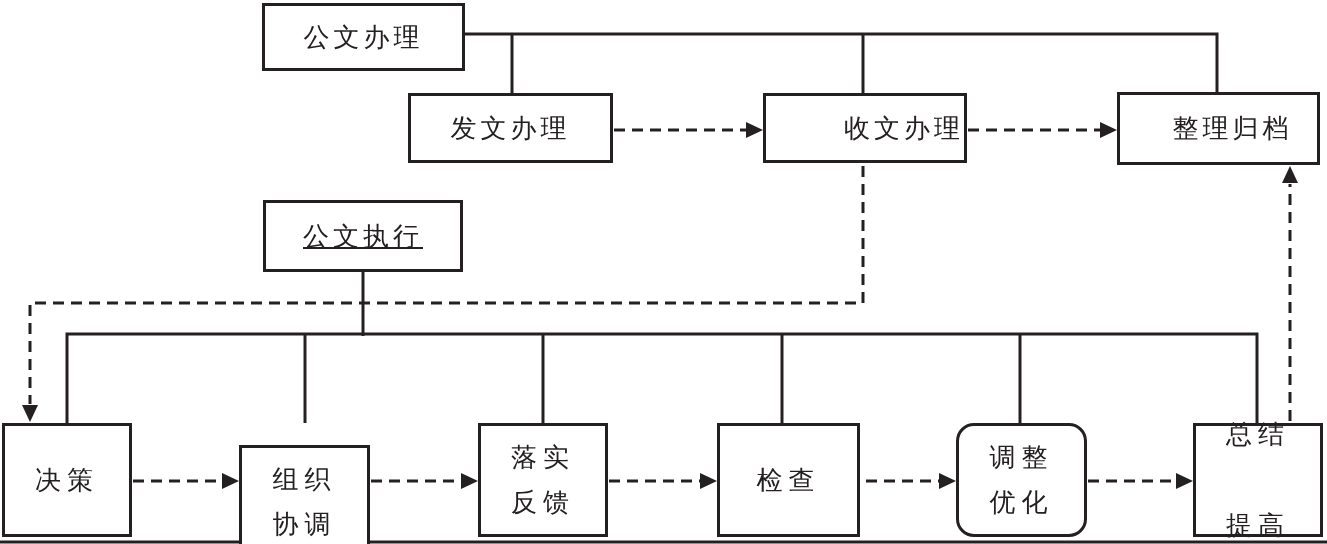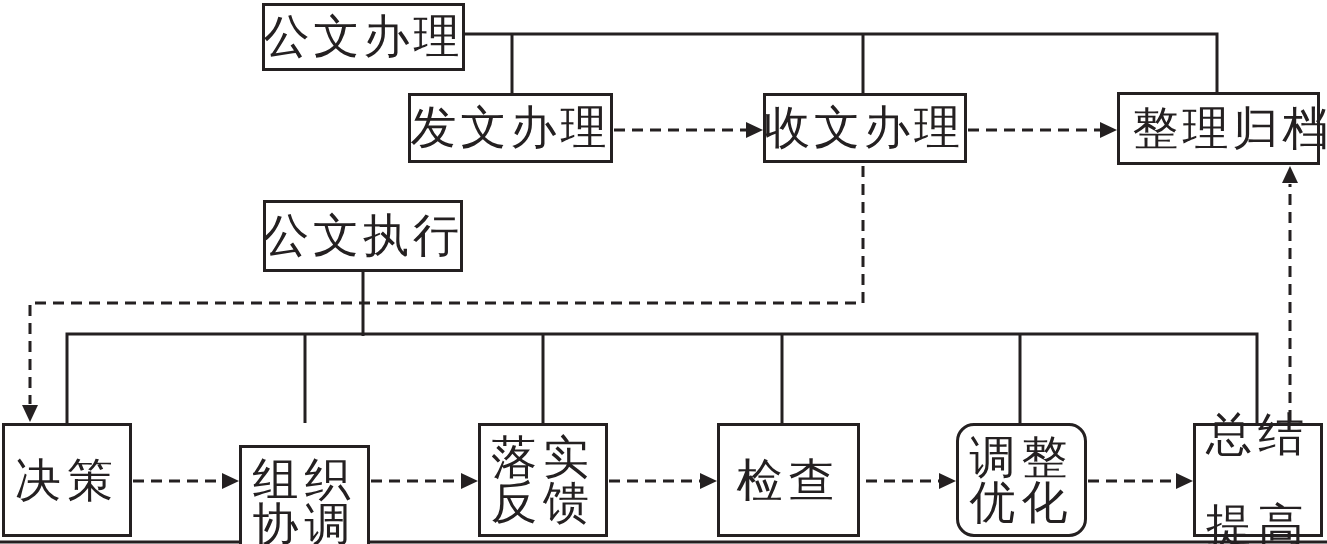--- a/index.html
+++ b/index.html
@@ -21,21 +21,21 @@
   .wires .dashed path{stroke-width:3;stroke-dasharray:11 7;}
   .wires polygon{fill:var(--ink);stroke:none;}
   .node{
     position:absolute;
     box-sizing:border-box;
     background:var(--bg);
     border:3px solid var(--ink);
     display:flex;
     align-items:center;
     justify-content:center;
-    font-size:46px;
+    font-size:26px;
     letter-spacing:4px;
     white-space:nowrap;
   }
   .node.two-line{
     flex-direction:column;
     line-height:45px;
     letter-spacing:6px;
   }
 </style>
 </head>
@@ -89,21 +89,21 @@
   </div>
 
   <div class="node" style="left:763px;top:93px;width:204px;height:70px;justify-content:flex-end;">
     <span>收文办理</span>
   </div>
 
   <div class="node" style="left:1117px;top:92px;width:203px;height:73px;padding-left:28px;">
     <span>整理归档</span>
   </div>
 
-  <div class="node" style="left:263px;top:200px;width:200px;height:72px;">
+  <div class="node" style="left:263px;top:200px;width:200px;height:72px;text-decoration:underline;">
     <span>公文执行</span>
   </div>
 
   <div class="node two-line" style="left:2px;top:423px;width:130px;height:114px;">
     <span>决策</span>
   </div>
 
   <div class="node two-line" style="left:239px;top:423px;width:131px;height:114px;margin-top:22px;">
     <span>组织</span>
     <span>协调</span>

